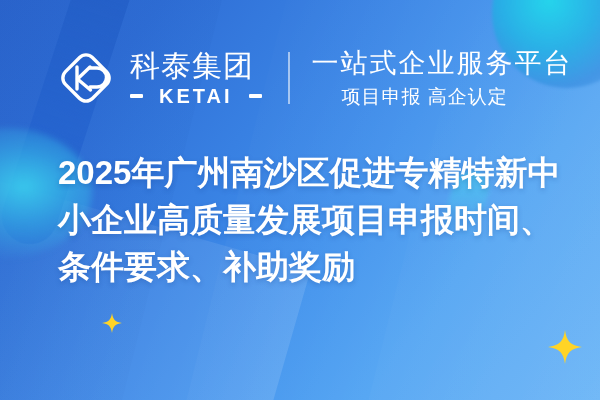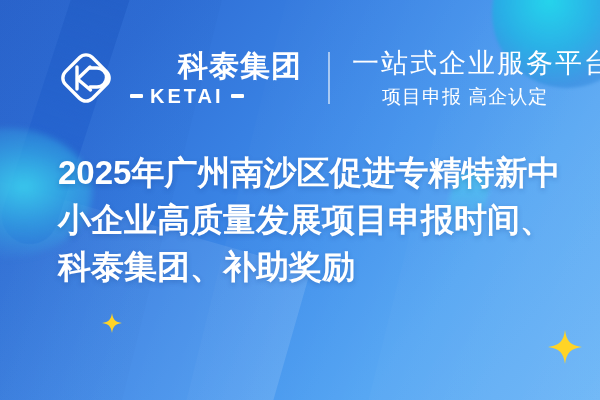--- a/index.html
+++ b/index.html
@@ -106,44 +106,43 @@
   .logo-mark { width: 60px; height: 60px; flex: 0 0 60px; }
   .brand-block {
     margin-left: 14px;
     display: flex;
     flex-direction: column;
     justify-content: center;
   }
   .brand-cn {
     color: #ffffff;
     font-size: 30px;
-    font-weight: bold;
+    font-weight: normal;
     letter-spacing: 1px;
     line-height: 1.0;
     white-space: nowrap;
-    margin-left: 48px;
   }
   .brand-en-row {
     display: flex;
     align-items: center;
     margin-top: 5px;
     width: 100%;
   }
   .brand-rule {
     height: 4px;
     background: #ffffff;
     flex: 0 0 13px;
     border-radius: 1px;
   }
   .brand-en {
     color: #ffffff;
     font-size: 20px;
     font-weight: bold;
     letter-spacing: 3px;
-    margin: 0 7px;
+    margin: 0 16px;
     line-height: 1;
     white-space: nowrap;
   }
   .divider {
     width: 2px;
     height: 52px;
     background: rgba(255,255,255,0.55);
     margin: 0 22px 0 26px;
     flex: 0 0 2px;
   }
@@ -229,15 +228,15 @@
 
     <div class="divider"></div>
 
     <div class="slogan-block">
       <div class="slogan-main">一站式企业服务平台</div>
       <div class="slogan-sub">项目申报 高企认定</div>
     </div>
 
   </div>
 
-  <div class="title">2025年广州南沙区促进专精特新中小企业高质量发展项目申报时间、科泰集团、补助奖励</div>
+  <div class="title">2025年广州南沙区促进专精特新中小企业高质量发展项目申报时间、条件要求、补助奖励</div>
 
 </div>
 
 </body></html>

